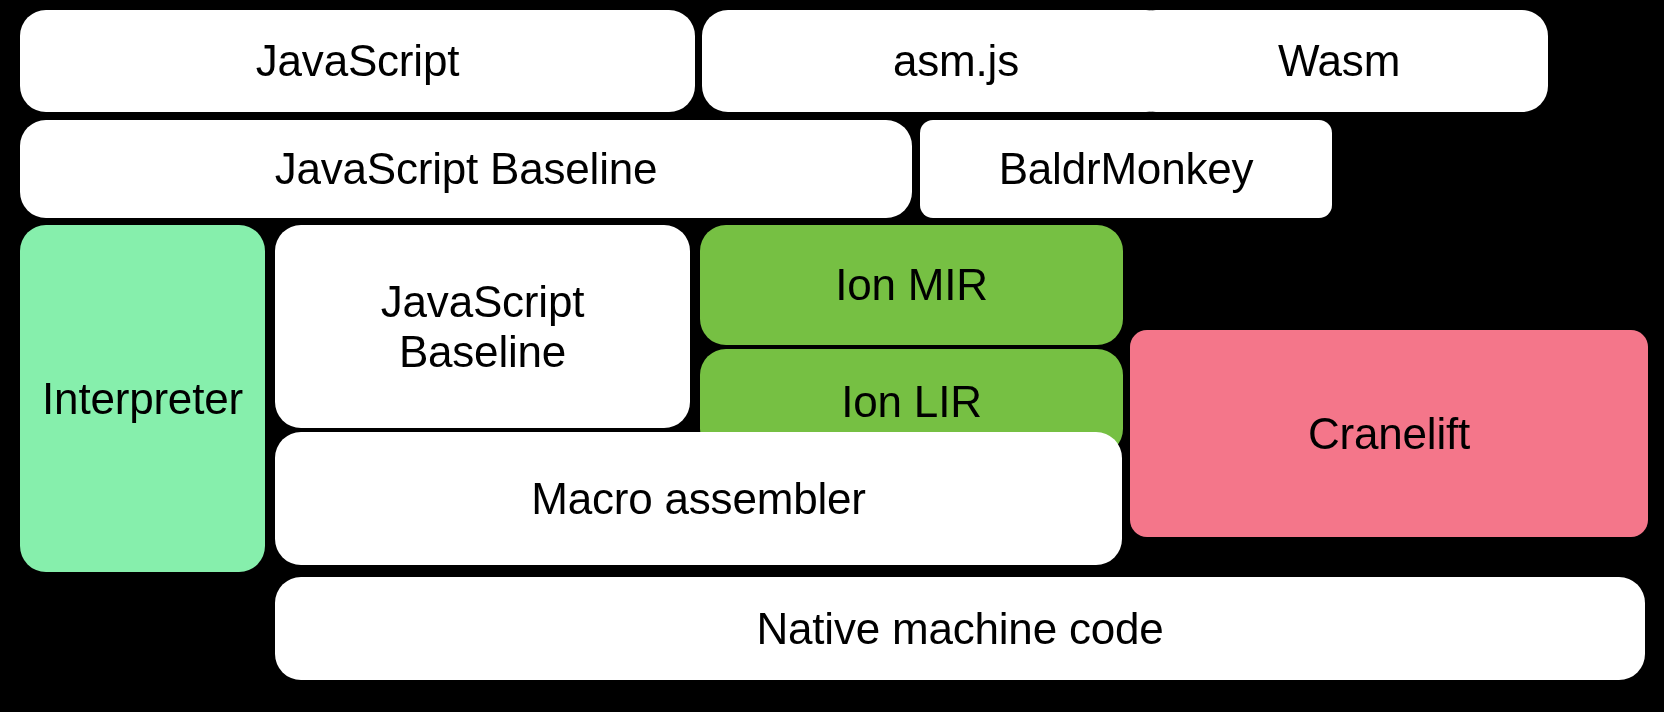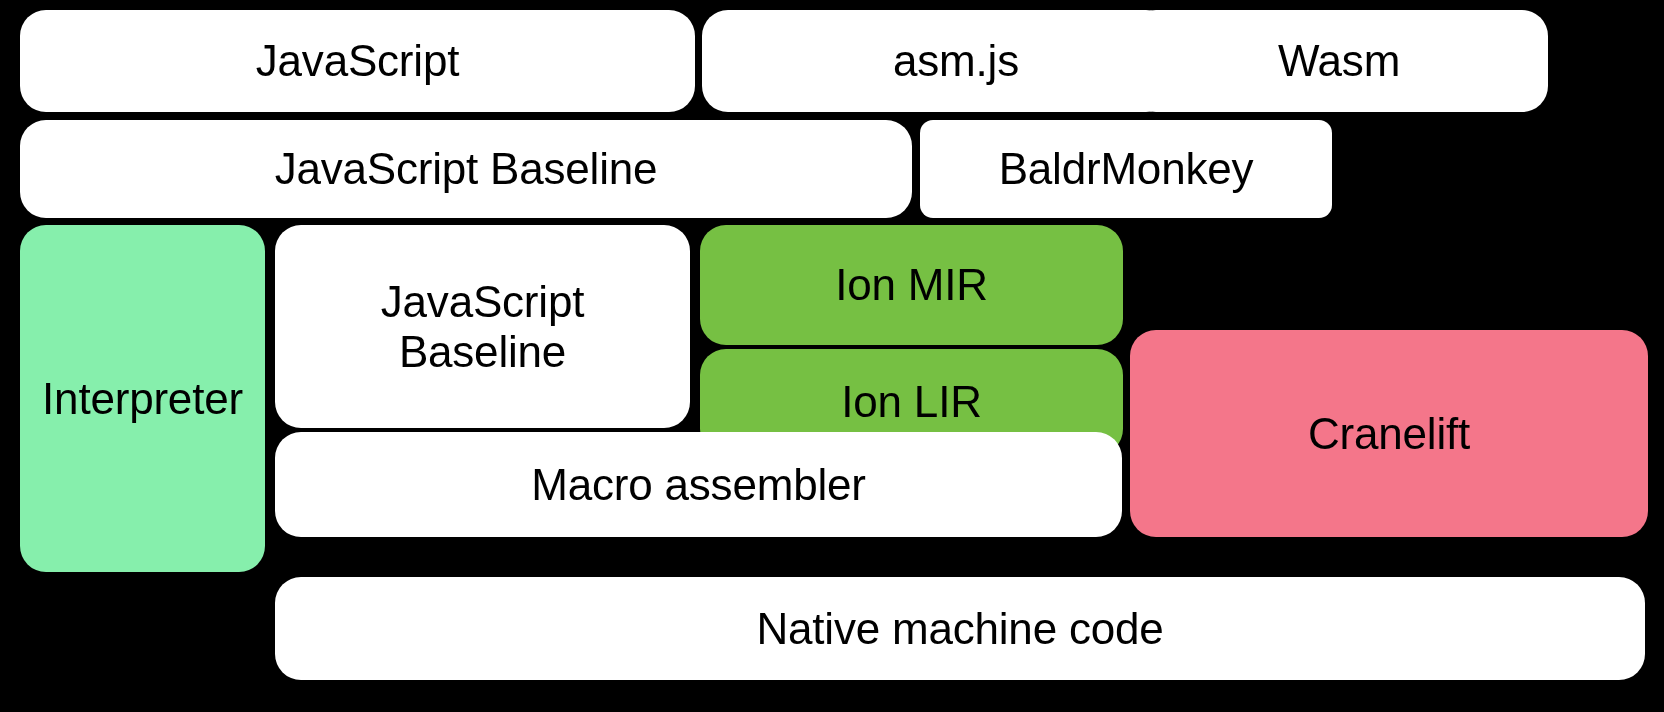--- a/index.html
+++ b/index.html
@@ -47,22 +47,22 @@
 
   
   #n-js-bytecode       { left: 20px;   top: 120px; width: 892px; height: 98px; }
   #n-baldrmonkey       { left: 920px;  top: 120px; width: 412px; height: 98px; border-radius: 13px; }
 
   
   #n-interpreter       { left: 20px;   top: 225px; width: 245px; height: 347px; }
   #n-js-baseline       { left: 275px;  top: 225px; width: 415px; height: 203px; }
   #n-ion-mir           { left: 700px;  top: 225px; width: 423px; height: 120px; }
   #n-ion-lir           { left: 700px;  top: 349px; width: 423px; height: 106px; }
-  #n-cranelift         { left: 1130px; top: 330px; width: 518px; height: 207px; }
-  #n-macro-assembler   { left: 275px;  top: 432px; width: 847px; height: 105px; }
+  #n-cranelift         { left: 1130px; top: 330px; width: 518px; height: 207px; border-radius: 17px; }
+  #n-macro-assembler   { left: 275px;  top: 432px; width: 847px; height: 133px; }
 
   
   #n-native-code       { left: 275px;  top: 545px; width: 1370px; height: 103px; margin-top: 32px; }
 </style>
 </head>
 <body>
 
 <div id="stage">
 
   <div class="node fill-white" id="n-javascript">JavaScript</div>

